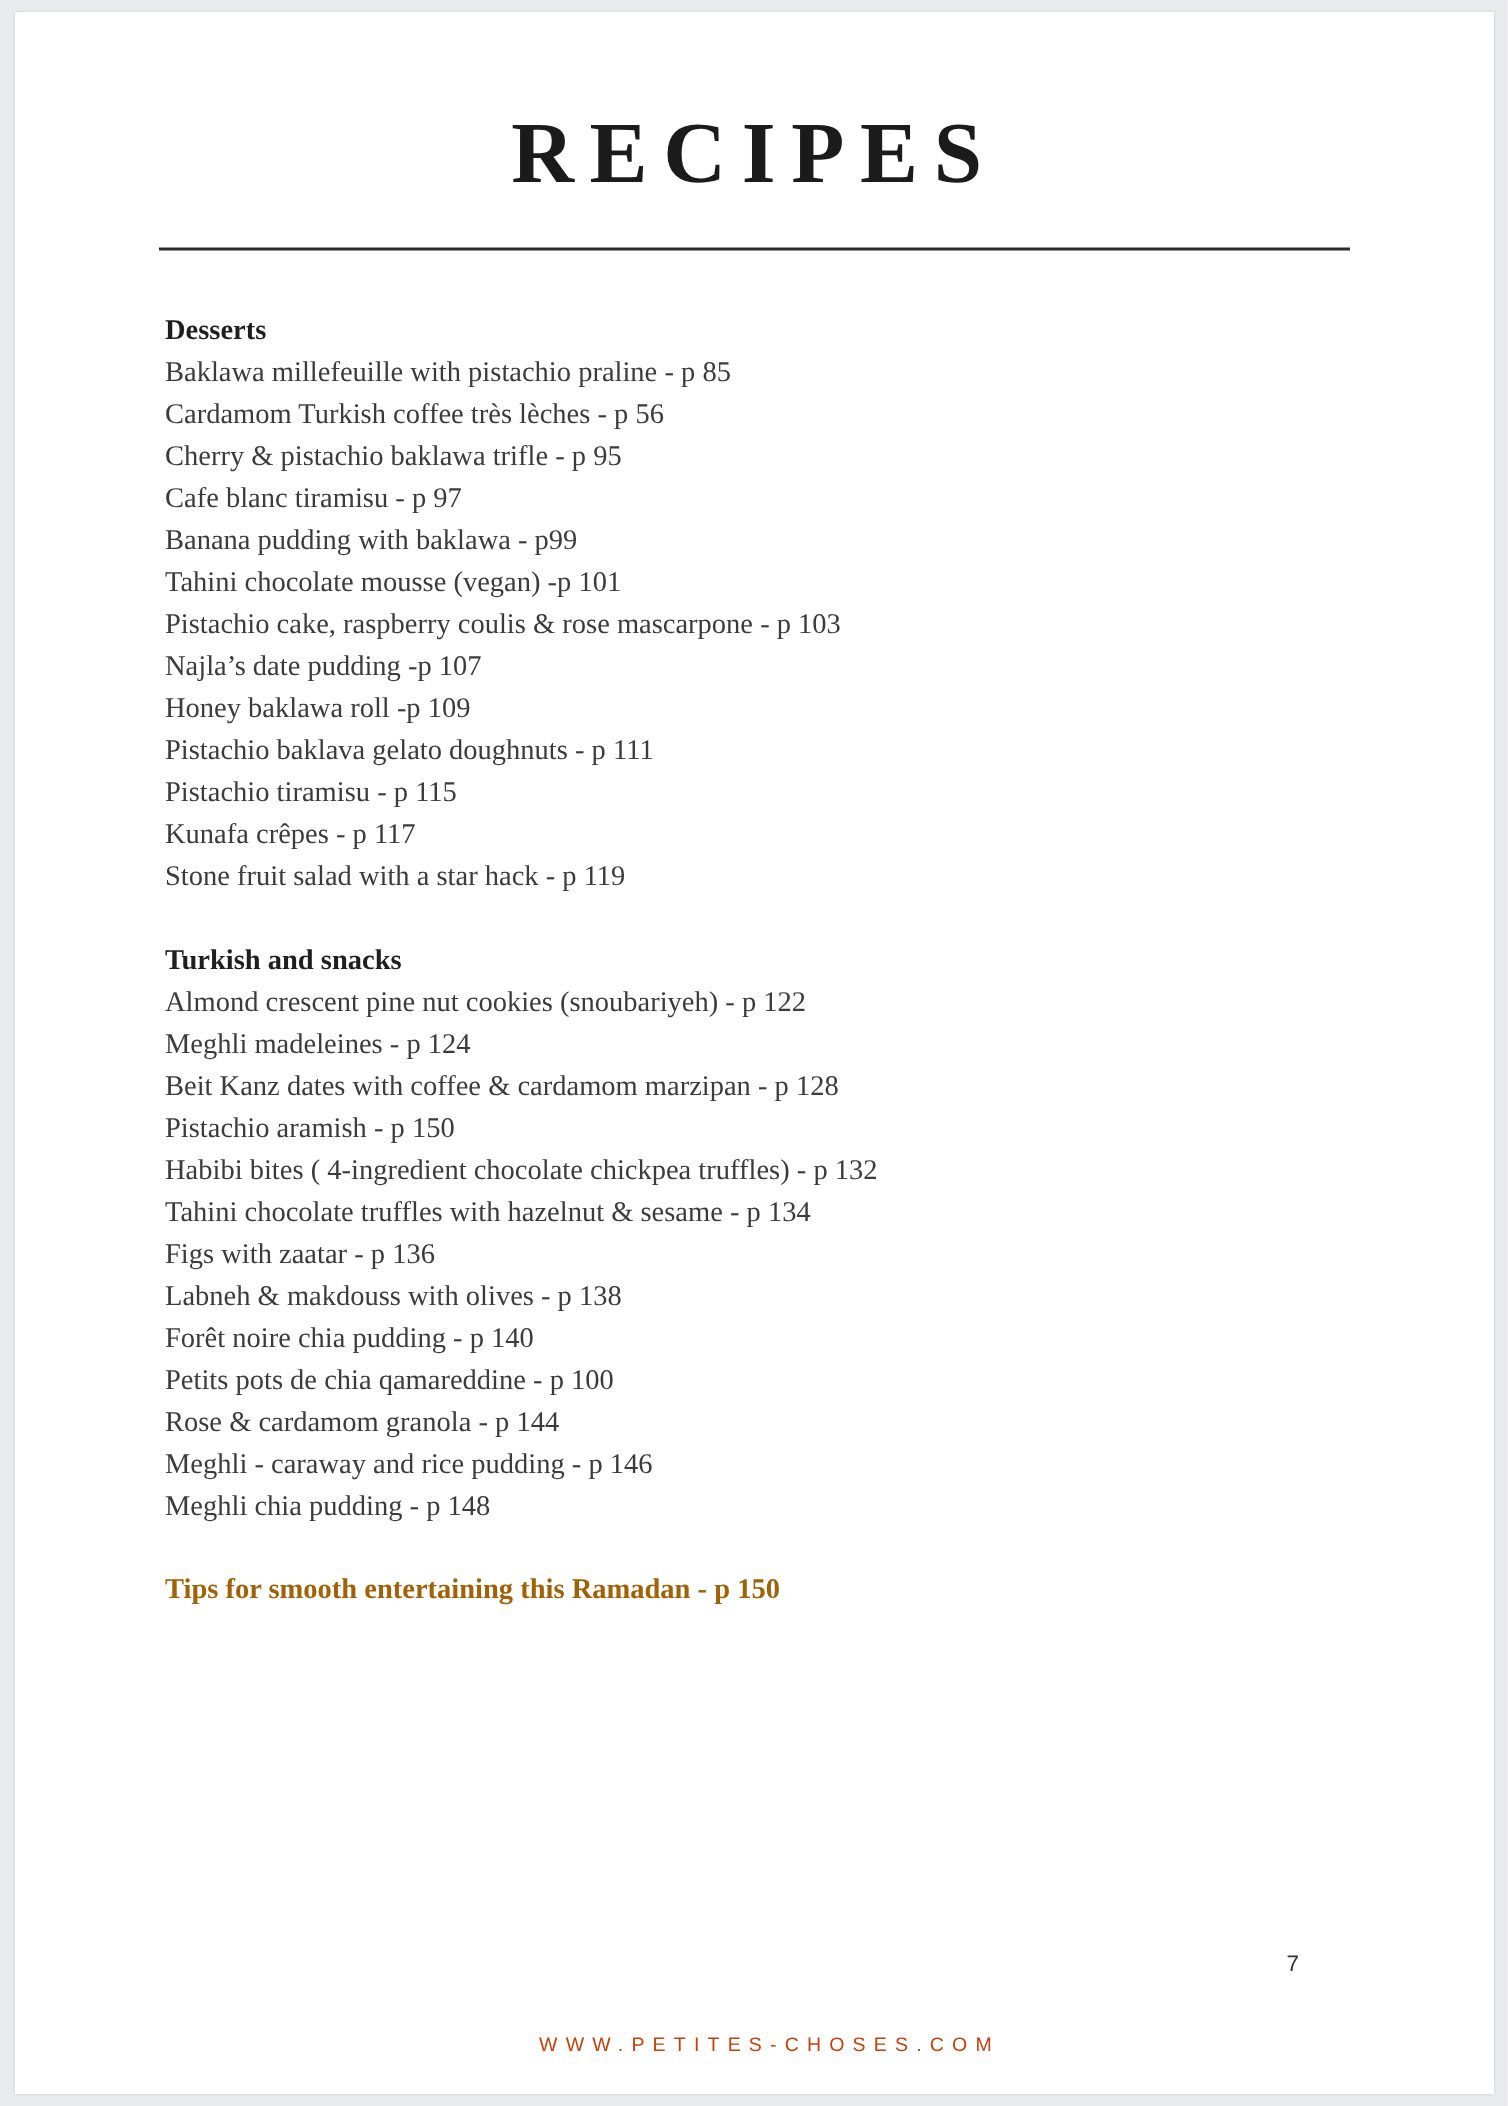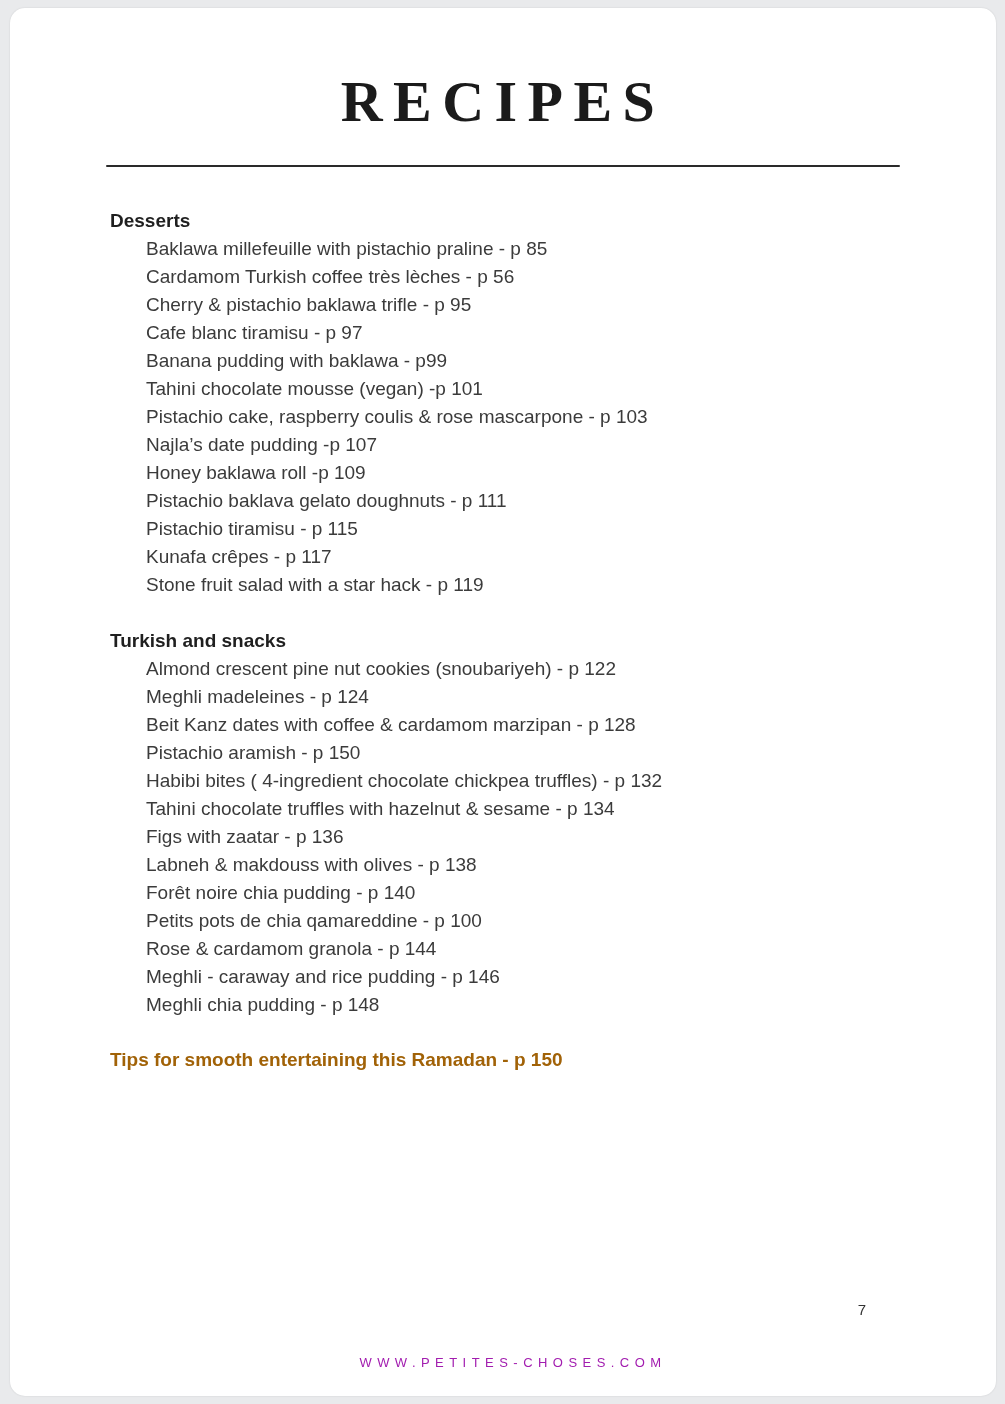--- a/index.html
+++ b/index.html
@@ -1,15 +1,15 @@
 <!DOCTYPE html>
 <html><head>
 <meta charset="utf-8">
 <style>
-  * { margin: 0; padding: 0; box-sizing: border-box; border-radius: 15px; }
+  * { margin: 0; padding: 0; box-sizing: border-box; }
   html, body {
     width: 1005px;
     height: 1404px;
     background: #e9eaec;
     font-family: "Liberation Sans", "DejaVu Sans", sans-serif;
     overflow: hidden;
   }
   .page {
     position: absolute;
     left: 10px;
@@ -31,48 +31,49 @@
   .rule {
     border: none;
     border-top: 2px solid #2a2a2a;
     margin: 30px 96px 0 96px;
   }
   .content {
     padding: 40px 90px 0 100px;
     font-size: 19px;
     line-height: 28px;
     color: #3b3b3b;
+    font-family: Liberation Serif, serif;
   }
   .section-heading {
     font-weight: 700;
     color: #1f1f1f;
   }
   .section + .section { margin-top: 28px; }
-  .recipe-line { white-space: nowrap; margin-left: 36px; }
+  .recipe-line { white-space: nowrap; }
   .closing {
     margin-top: 27px;
     font-weight: 700;
     color: #a16207;
   }
   .page-number {
     position: absolute;
     right: 130px;
     bottom: 78px;
     font-size: 15px;
     color: #333333;
   }
   .footer {
     position: absolute;
     left: 0;
     right: 12px;
     bottom: 26px;
     text-align: center;
     font-size: 13px;
     letter-spacing: 0.42em;
-    color: #a21caf;
+    color: #c2410c;
     margin-left: 32px;
   }
 </style>
 </head>
 <body>
 
 <div class="page">
 
   <h1 class="title">RECIPES</h1>
 

